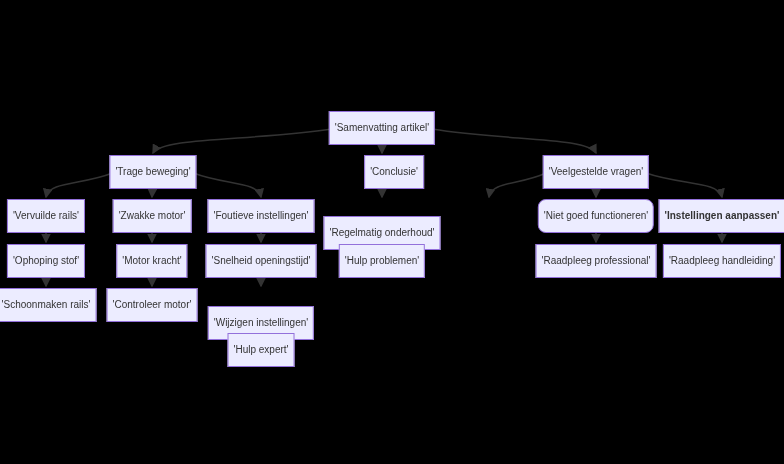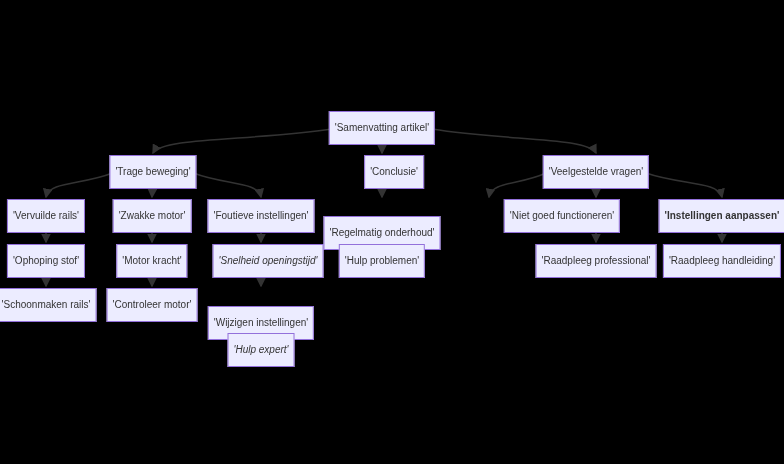--- a/index.html
+++ b/index.html
@@ -80,26 +80,26 @@
   </svg>
   <div class="node-layer">
       <div class="node" style="left: 382px; top: 111px;">'Samenvatting artikel'</div>
       <div class="node" style="left: 153px; top: 155px;">'Trage beweging'</div>
       <div class="node" style="left: 382px; top: 155px; margin-left: 12px;">'Conclusie'</div>
       <div class="node" style="left: 596px; top: 155px;">'Veelgestelde vragen'</div>
       <div class="node" style="left: 46px; top: 199px;">'Vervuilde rails'</div>
       <div class="node" style="left: 152px; top: 199px; text-align: right;">'Zwakke motor'</div>
       <div class="node" style="left: 261px; top: 199px;">'Foutieve instellingen'</div>
       <div class="node" style="left: 382px; top: 216px;">'Regelmatig onderhoud'</div>
-      <div class="node" style="left: 562px; top: 199px;">'Niet goed functioneren'</div>
+      <div class="node" style="left: 596px; top: 199px; border-radius: 8px;">'Niet goed functioneren'</div>
       <div class="node" style="left: 722px; top: 199px; font-weight: bold;">'Instellingen aanpassen'</div>
       <div class="node" style="left: 46px; top: 244px;">'Ophoping stof'</div>
       <div class="node" style="left: 152px; top: 244px;">'Motor kracht'</div>
-      <div class="node" style="left: 268px; top: 244px; font-style: italic;">'Snelheid openingstijd'</div>
+      <div class="node" style="left: 261px; top: 244px;">'Snelheid openingstijd'</div>
       <div class="node" style="left: 382px; top: 244px;">'Hulp problemen'</div>
       <div class="node" style="left: 596px; top: 244px;">'Raadpleeg professional'</div>
       <div class="node" style="left: 722px; top: 244px;">'Raadpleeg handleiding'</div>
       <div class="node" style="left: 46px; top: 288px;">'Schoonmaken rails'</div>
       <div class="node" style="left: 152px; top: 288px;">'Controleer motor'</div>
       <div class="node" style="left: 261px; top: 288px; margin-top: 18px;">'Wijzigen instellingen'</div>
-      <div class="node" style="left: 261px; top: 333px; font-style: italic;">'Hulp expert'</div>
+      <div class="node" style="left: 261px; top: 333px;">'Hulp expert'</div>
     </div>
 </div>
 
 </body></html>

